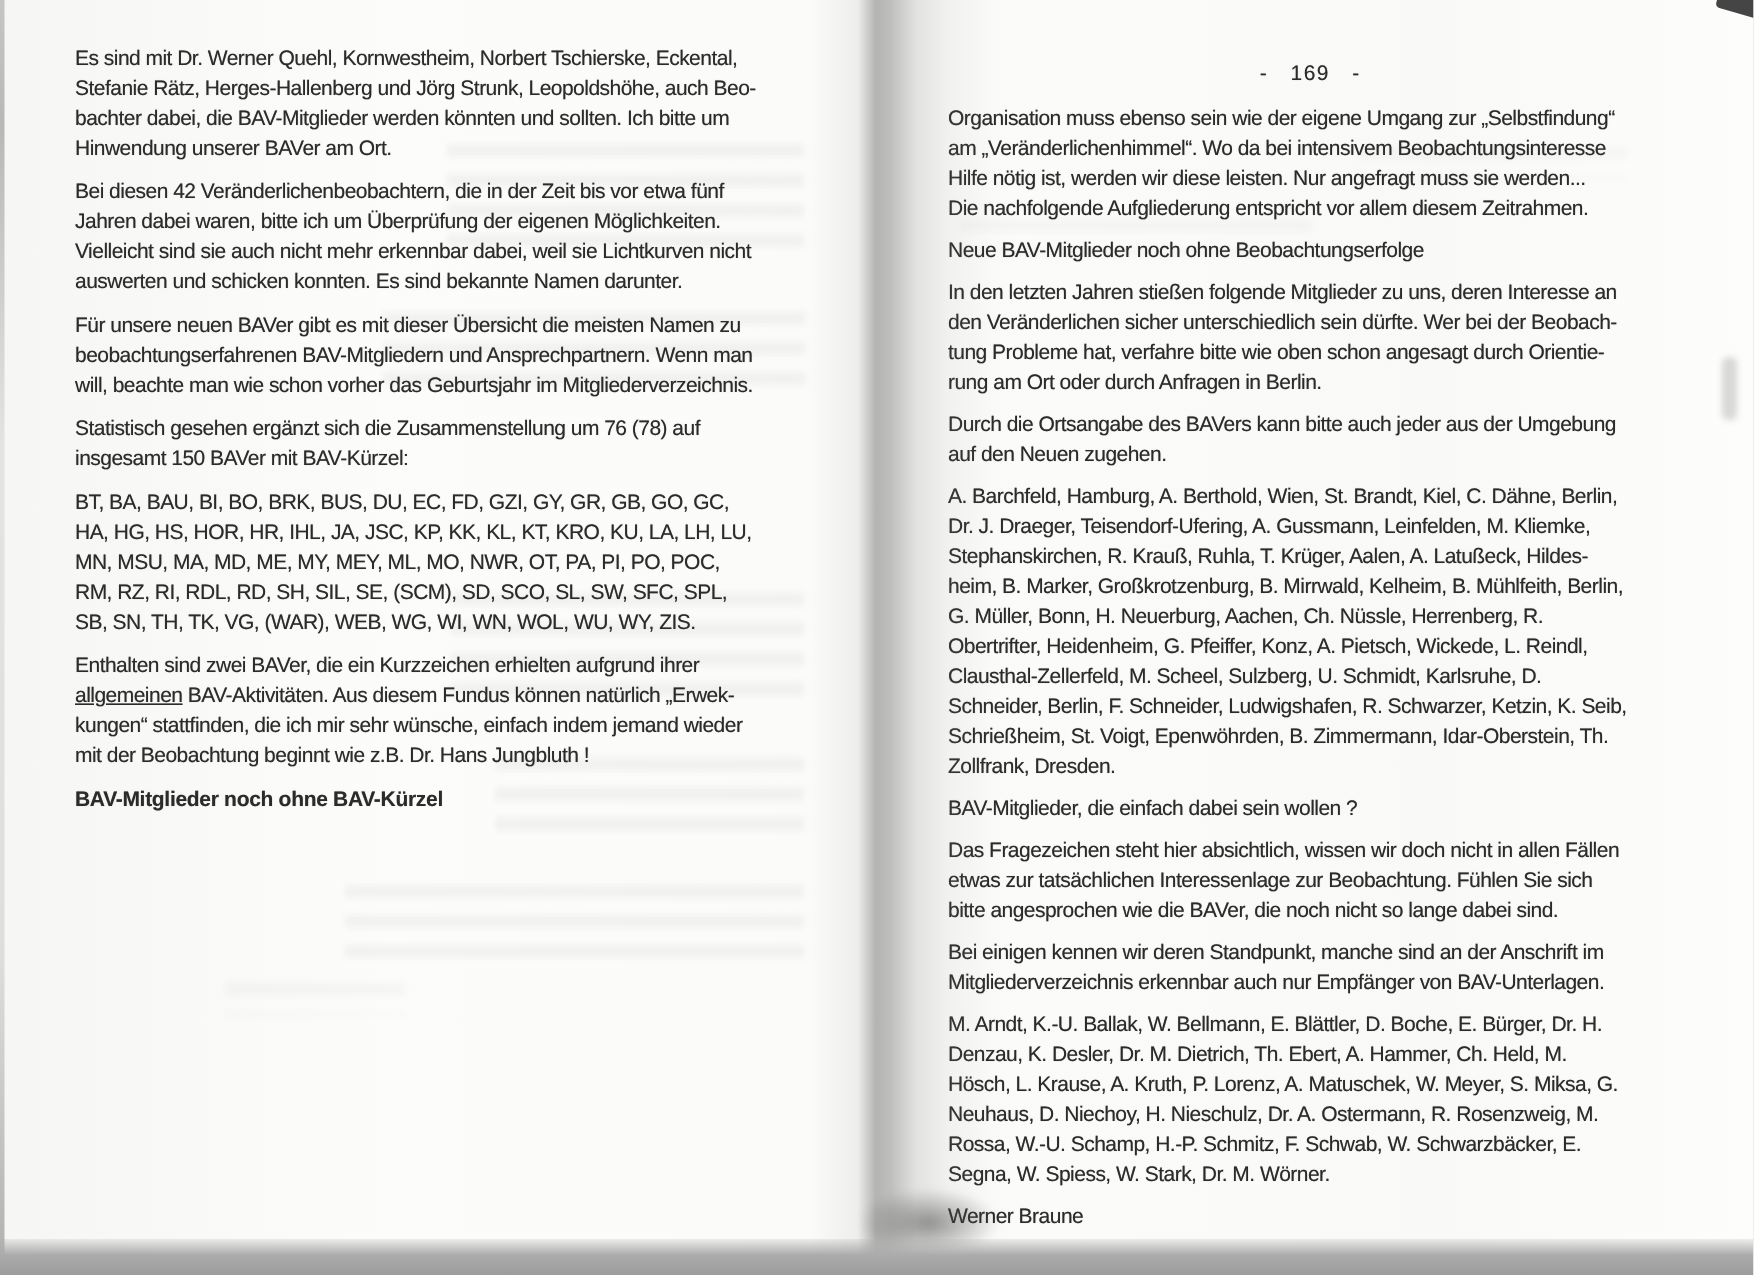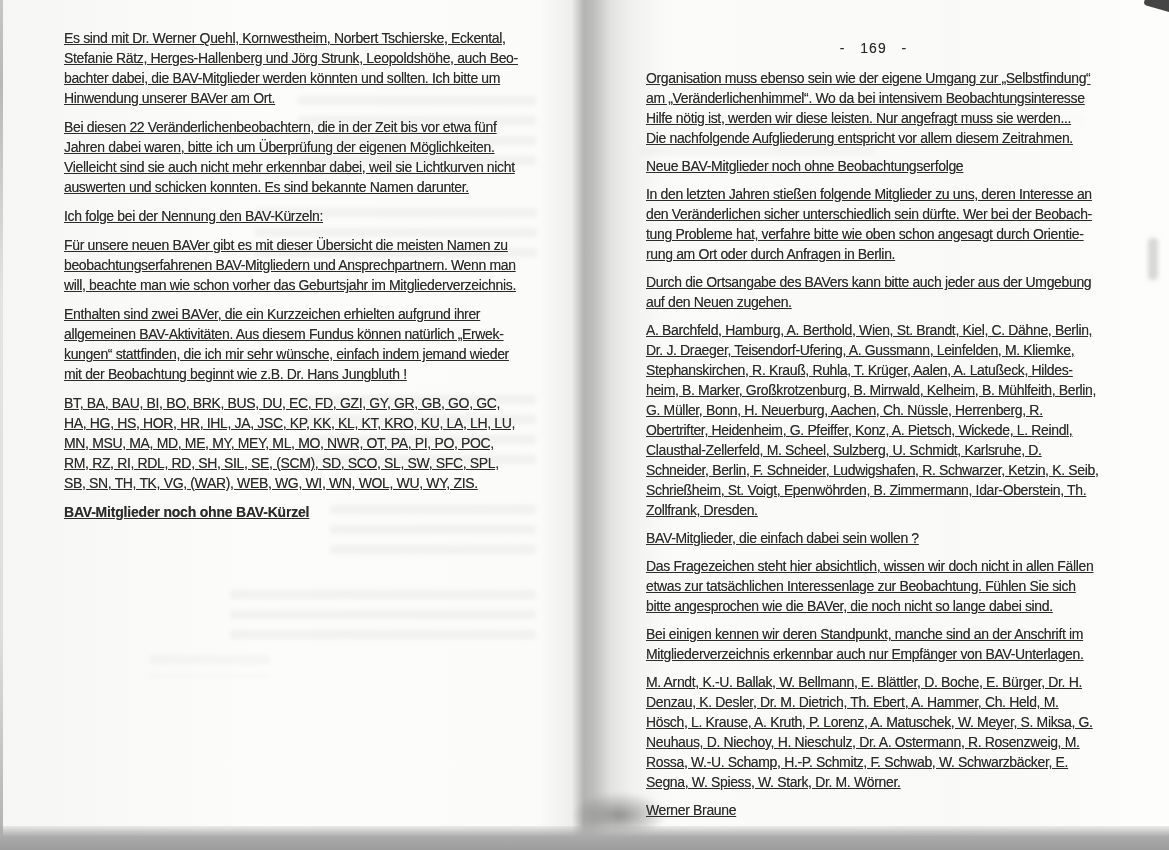--- a/index.html
+++ b/index.html
@@ -4,21 +4,21 @@
 <style>
   html,body{margin:0;padding:0;background:#e9e9e7;}
   .scan{
     position:relative;width:1169px;height:850px;overflow:hidden;
     background:linear-gradient(90deg,#f6f6f4 0%,#fcfcfb 22%,#fbfbf9 46%,#f3f3f1 50%,#fbfbf9 58%,#f9f9f7 82%,#fdfdfc 100%);
     font-family:"Liberation Sans",sans-serif;
     color:#2b2b2b;
     font-size:14px;line-height:20px;letter-spacing:-0.35px;
   }
   .page{position:absolute;}
-  .page p{margin:0 0 9px 16px;white-space:pre-line;text-shadow:0 0 .5px rgba(45,45,45,.55);text-decoration:underline;}
+  .page p{margin:0 0 9px 2px;white-space:pre-line;text-shadow:0 0 .5px rgba(45,45,45,.55);}
   .page-left{left:48px;top:28px;width:498px;}
   .page-right{left:630px;top:38px;width:487px;}
   .page-right p{margin-bottom:8px;}
   .pgnum{text-align:center;word-spacing:10px;letter-spacing:1px;margin:0 30px 15px 0;text-shadow:0 0 .5px rgba(45,45,45,.55);}
   .page-right .pgnum{margin:0 0 10px 0;}
   .bold{font-weight:bold;letter-spacing:-0.2px;margin-top:11px;}
   .ul{text-decoration:underline;}
   
   .edge-left{position:absolute;left:0;top:0;width:3px;height:100%;
     background:linear-gradient(180deg,#bdbdbd 0%,#adadad 10%,rgba(175,175,175,.3) 35%,rgba(175,175,175,.4) 75%,#a3a3a3 100%);opacity:.85;}
@@ -54,37 +54,38 @@
   <div class="ghost g5"></div>
   <div class="ghost g6"></div>
   <div class="ghost g7"></div>
   <div class="ghost g8"></div>
 
   <div class="page page-left">
     <p>Es sind mit Dr. Werner Quehl, Kornwestheim, Norbert Tschierske, Eckental,
 Stefanie Rätz, Herges-Hallenberg und Jörg Strunk, Leopoldshöhe, auch Beo-
 bachter dabei, die BAV-Mitglieder werden könnten und sollten. Ich bitte um
 Hinwendung unserer BAVer am Ort.</p>
-    <p>Bei diesen 22 Veränderlichenbeobachtern, die in der Zeit bis vor etwa fünf
+    <p>Bei diesen 42 Veränderlichenbeobachtern, die in der Zeit bis vor etwa fünf
 Jahren dabei waren, bitte ich um Überprüfung der eigenen Möglichkeiten.
 Vielleicht sind sie auch nicht mehr erkennbar dabei, weil sie Lichtkurven nicht
 auswerten und schicken konnten. Es sind bekannte Namen darunter.</p>
-    <p>Ich folge bei der Nennung den BAV-Kürzeln:</p>
     <p>Für unsere neuen BAVer gibt es mit dieser Übersicht die meisten Namen zu
 beobachtungserfahrenen BAV-Mitgliedern und Ansprechpartnern. Wenn man
 will, beachte man wie schon vorher das Geburtsjahr im Mitgliederverzeichnis.</p>
-    <p><span>Enthalten sind zwei BAVer, die ein Kurzzeichen erhielten aufgrund ihrer
-</span><span class="ul">allgemeinen</span><span> BAV-Aktivitäten. Aus diesem Fundus können natürlich „Erwek-
-kungen“ stattfinden, die ich mir sehr wünsche, einfach indem jemand wieder
-mit der Beobachtung beginnt wie z.B. Dr. Hans Jungbluth !</span></p>
+    <p>Statistisch gesehen ergänzt sich die Zusammenstellung um 76 (78) auf
+insgesamt 150 BAVer mit BAV-Kürzel:</p>
     <p>BT, BA, BAU, BI, BO, BRK, BUS, DU, EC, FD, GZI, GY, GR, GB, GO, GC,
 HA, HG, HS, HOR, HR, IHL, JA, JSC, KP, KK, KL, KT, KRO, KU, LA, LH, LU,
 MN, MSU, MA, MD, ME, MY, MEY, ML, MO, NWR, OT, PA, PI, PO, POC,
 RM, RZ, RI, RDL, RD, SH, SIL, SE, (SCM), SD, SCO, SL, SW, SFC, SPL,
 SB, SN, TH, TK, VG, (WAR), WEB, WG, WI, WN, WOL, WU, WY, ZIS.</p>
+    <p><span>Enthalten sind zwei BAVer, die ein Kurzzeichen erhielten aufgrund ihrer
+</span><span class="ul">allgemeinen</span><span> BAV-Aktivitäten. Aus diesem Fundus können natürlich „Erwek-
+kungen“ stattfinden, die ich mir sehr wünsche, einfach indem jemand wieder
+mit der Beobachtung beginnt wie z.B. Dr. Hans Jungbluth !</span></p>
     <p class="bold">BAV-Mitglieder noch ohne BAV-Kürzel</p>
   </div>
 
   <div class="page page-right">
     <div class="pgnum">- 169 -</div>
     <p>Organisation muss ebenso sein wie der eigene Umgang zur „Selbstfindung“
 am „Veränderlichenhimmel“. Wo da bei intensivem Beobachtungsinteresse
 Hilfe nötig ist, werden wir diese leisten. Nur angefragt muss sie werden...
 Die nachfolgende Aufgliederung entspricht vor allem diesem Zeitrahmen.</p>
     <p>Neue BAV-Mitglieder noch ohne Beobachtungserfolge</p>

